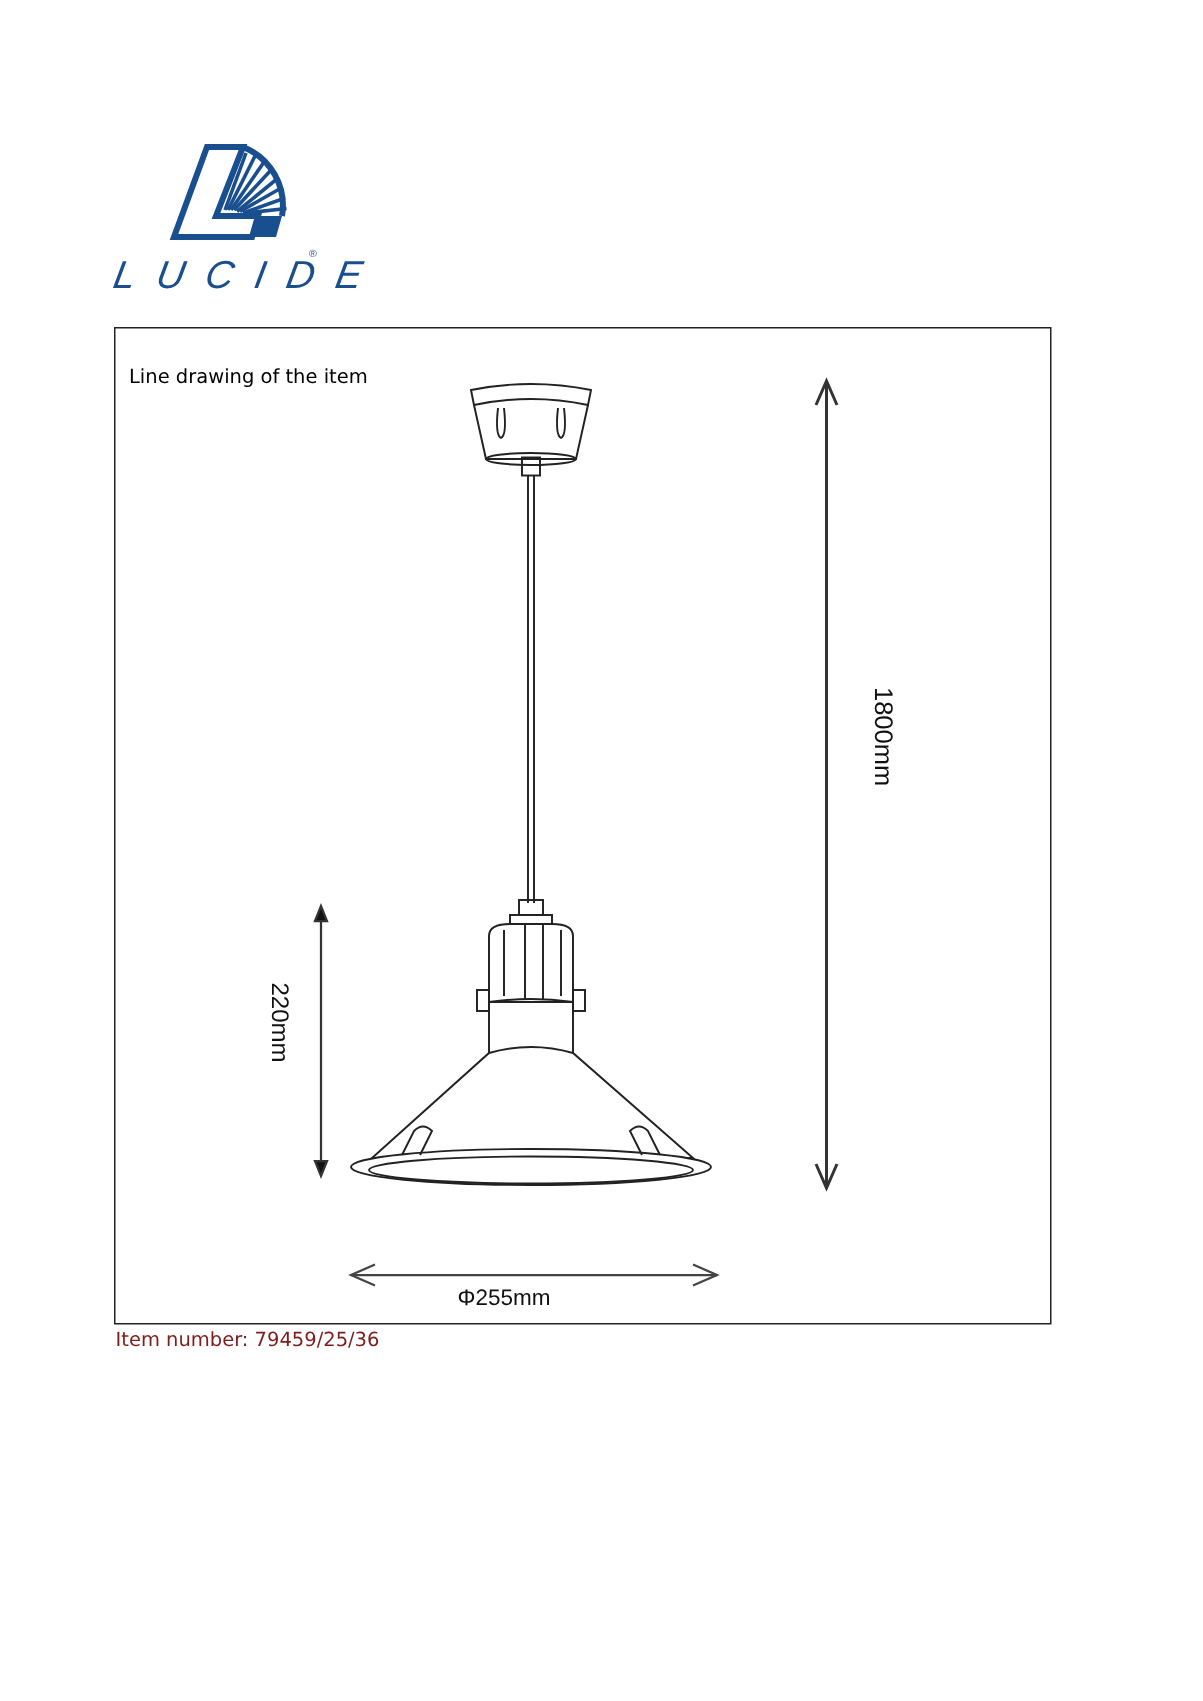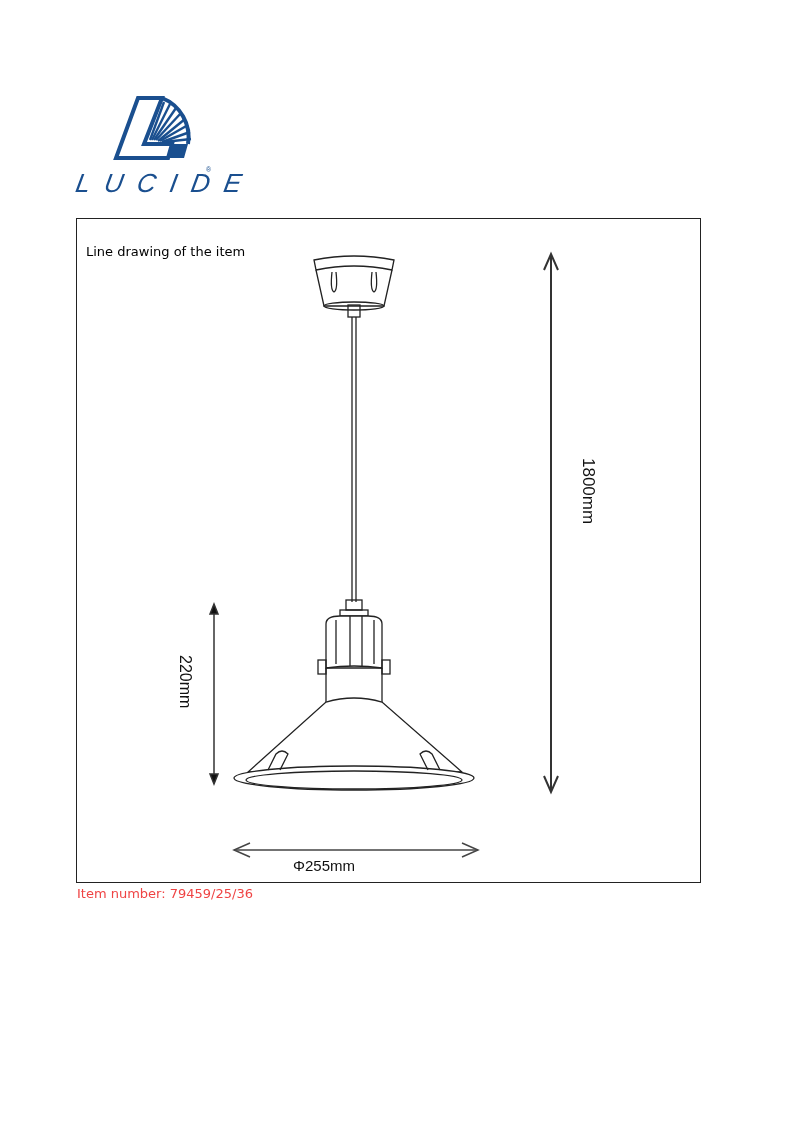--- a/index.html
+++ b/index.html
@@ -1,21 +1,21 @@
 <!DOCTYPE html>
 <html><head>
 <meta charset="utf-8">
 <style>
   html, body { margin:0; padding:0; background:#ffffff; }
   body { width:802px; height:1134px; position:relative; overflow:hidden; font-family:"Liberation Sans", sans-serif; color:#000; }
   .logo { position:absolute; left:72px; top:92px; width:150px; height:110px; }
   .frame { position:absolute; left:76px; top:218px; width:625px; height:665px; border:1.5px solid #222; box-sizing:border-box; }
   .frame-title { position:absolute; left:86px; top:224px; font-family:"DejaVu Sans", sans-serif; font-size:13px; color:#000;margin-top:20px; }
   .drawing { position:absolute; left:0; top:0; width:802px; height:1134px; }
-  .item-number { position:absolute; left:77px; top:886px; font-family:"DejaVu Sans", sans-serif; font-size:13px; color:#ef4444; }
+  .item-number { position:absolute; left:77px; top:886px; font-family:"DejaVu Sans", sans-serif; font-size:13px; color:#7f1d1d; }
   .dim { position:absolute; font-family:"Liberation Sans", sans-serif; font-size:16px; color:#111; white-space:nowrap; }
   .dim-vert { transform-origin:left top; transform:rotate(90deg); }
 </style>
 </head>
 <body>
 
 <div class="logo">
   <svg width="150" height="110" viewBox="0 0 150 110">
 
     <g fill="none" stroke="#1a4f8f" stroke-width="4">
@@ -92,15 +92,15 @@
 
   <g stroke="#444" stroke-width="1.5" fill="none">
     <line x1="234" y1="850" x2="478" y2="850"></line>
     <polyline points="250,843 234,850 250,857"></polyline>
     <polyline points="462,843 478,850 462,857"></polyline>
   </g>
 </svg>
 
 <div class="dim dim-vert" style="left:598px; top:458px; font-size:17px;">1800mm</div>
 <div class="dim dim-vert" style="left:194px; top:655px; font-size:16px;">220mm</div>
-<div class="dim" style="left:293px; top:857px; font-size:15px;">Φ255mm</div>
+<div class="dim" style="left:305px; top:857px; font-size:15px;">Φ255mm</div>
 
 <div class="item-number">Item number: 79459/25/36</div>
 
 </body></html>

